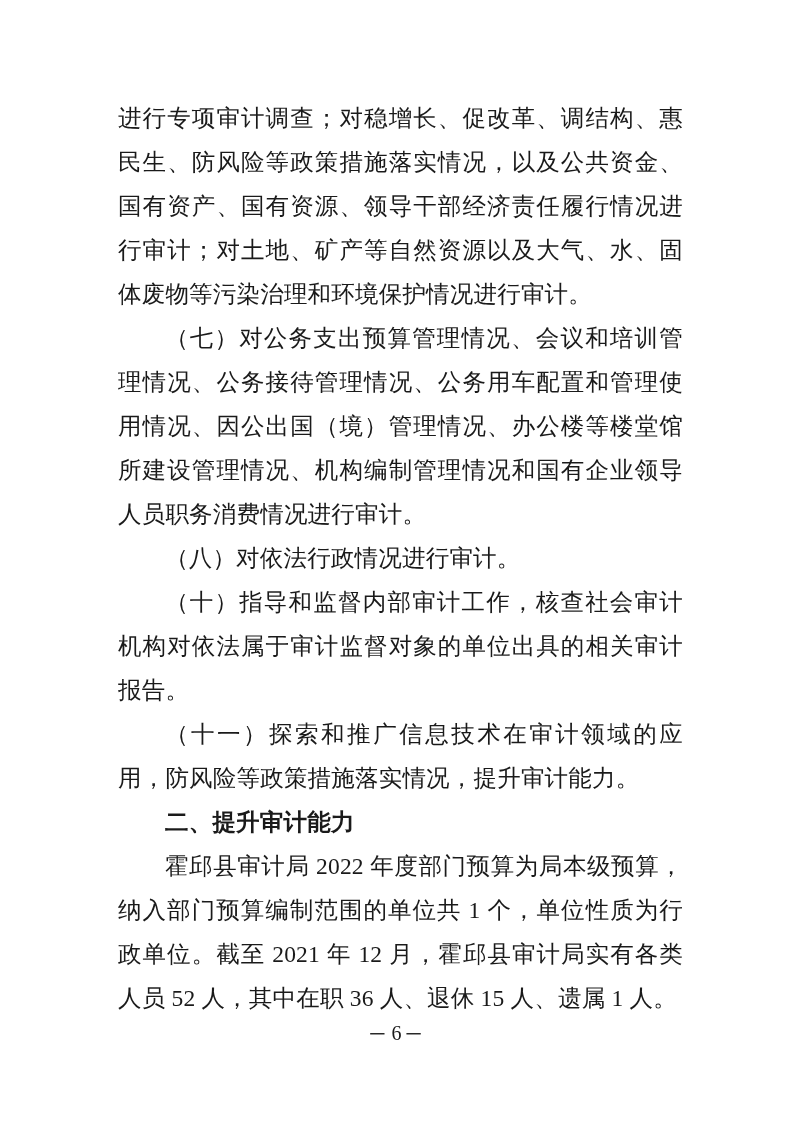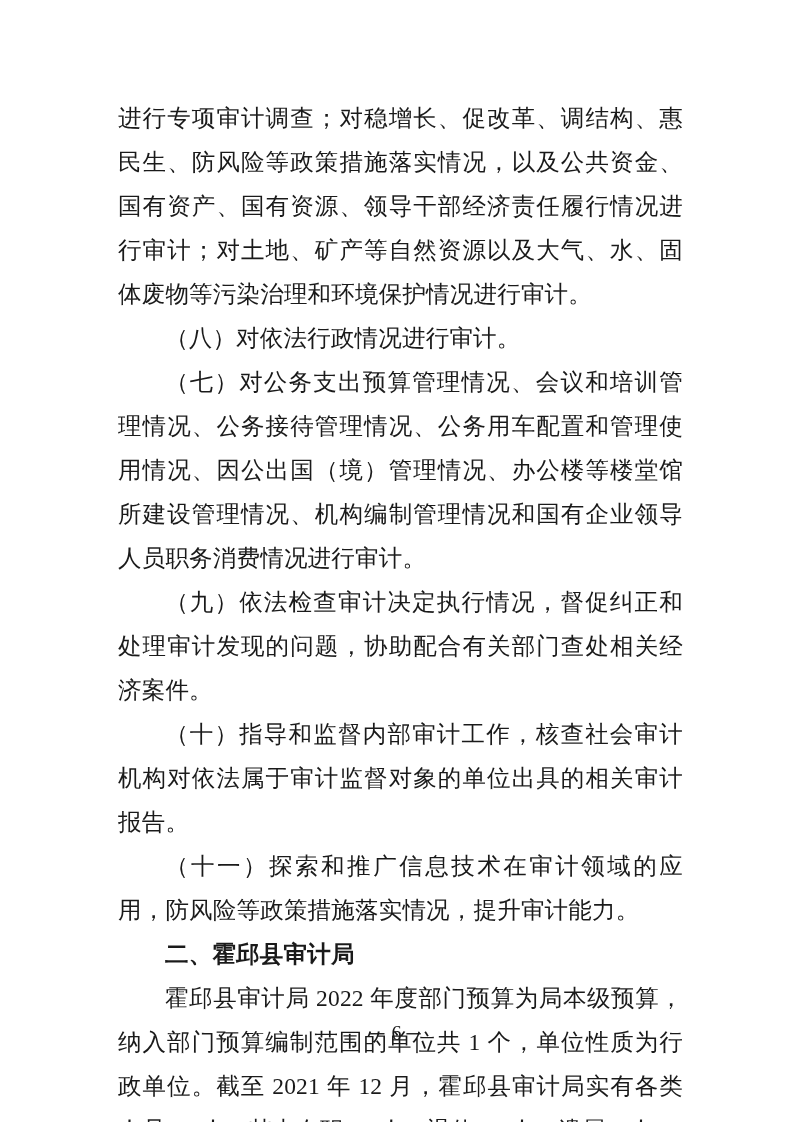--- a/index.html
+++ b/index.html
@@ -62,32 +62,31 @@
   }
 </style>
 </head>
 <body>
 
 <div class="page">
   <div class="body-text">
 
     <p class="noindent">进行专项审计调查；对稳增长、促改革、调结构、惠民生、防风险等政策措施落实情况，以及公共资金、国有资产、国有资源、领导干部经济责任履行情况进行审计；对土地、矿产等自然资源以及大气、水、固体废物等污染治理和环境保护情况进行审计。</p>
 
+    <p>（七）对公务支出预算管理情况、会议和培训管理情况、公务接待管理情况、公务用车配置和管理使用情况、因公出国（境）管理情况、办公楼等楼堂馆所建设管理情况、机构编制管理情况和国有企业领导人员职务消费情况进行审计。</p>
+
     <p>（八）对依法行政情况进行审计。</p>
 
-    <p>（七）对公务支出预算管理情况、会议和培训管理情况、公务接待管理情况、公务用车配置和管理使用情况、因公出国（境）管理情况、办公楼等楼堂馆所建设管理情况、机构编制管理情况和国有企业领导人员职务消费情况进行审计。</p>
-
-    <p>（九）依法检查审计决定执行情况，督促纠正和处理审计发现的问题，协助配合有关部门查处相关经济案件。</p>
 
     <p>（十）指导和监督内部审计工作，核查社会审计机构对依法属于审计监督对象的单位出具的相关审计报告。</p>
 
     <p>（十一）探索和推广信息技术在审计领域的应用，防风险等政策措施落实情况，提升审计能力。</p>
 
 
-    <p class="section-head">二、霍邱县审计局</p>
+    <p class="section-head">二、提升审计能力</p>
 
     <p>霍邱县审计局 2022 年度部门预算为局本级预算，纳入部门预算编制范围的单位共 1 个，单位性质为行政单位。截至 2021 年 12 月，霍邱县审计局实有各类人员 52 人，其中在职 36 人、退休 15 人、遗属 1 人。</p>
 
   </div>
 </div>
 
 <div class="footer">
   <span class="dash">─</span>
   <span class="num">6</span>
   <span class="dash">─</span>

